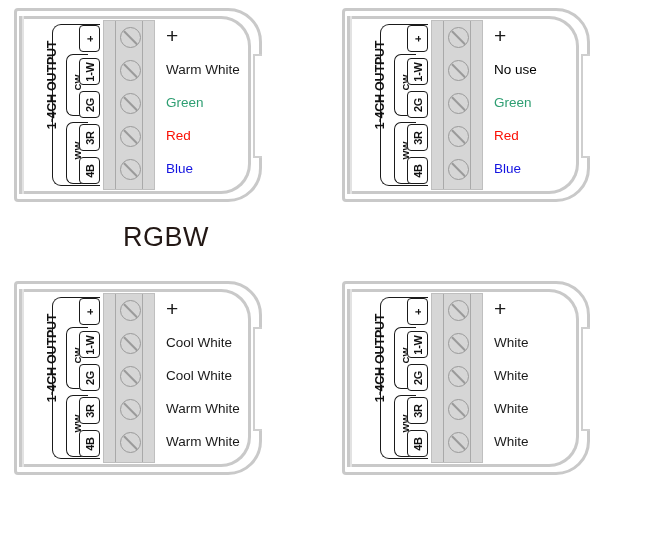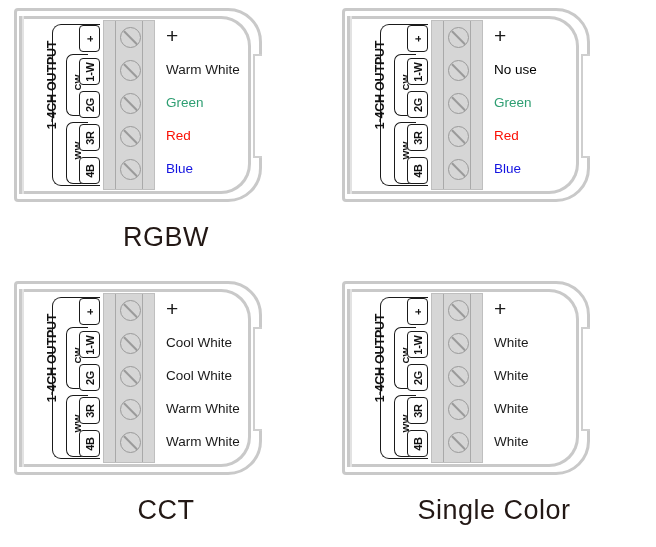--- a/index.html
+++ b/index.html
@@ -404,21 +404,20 @@
           <div class="screw s4"></div>
         </div>
         <div class="labels">
           <div class="chan-label l0" style="color: rgb(26, 26, 26);">+</div>
           <div class="chan-label l1" style="color: rgb(26, 26, 26);">Cool White</div>
           <div class="chan-label l2" style="color: rgb(26, 26, 26);">Cool White</div>
           <div class="chan-label l3" style="color: rgb(26, 26, 26);">Warm White</div>
           <div class="chan-label l4" style="color: rgb(26, 26, 26);">Warm White</div>
         </div>
       </div>
-      <div class="caption">CCT</div>
     </div>
     <div class="panel">
       <div class="device">
         <div class="case-outer"></div>
         <div class="case-inner"></div>
         <div class="case-left-bar"></div>
         <div class="case-tab"></div>
         <div class="silk">
           <div class="silk-bracket-main"></div>
           <div class="silk-main-label">1-4CH OUTPUT</div>
@@ -454,15 +453,14 @@
           <div class="screw s4"></div>
         </div>
         <div class="labels">
           <div class="chan-label l0" style="color: rgb(26, 26, 26);">+</div>
           <div class="chan-label l1" style="color: rgb(26, 26, 26);">White</div>
           <div class="chan-label l2" style="color: rgb(26, 26, 26);">White</div>
           <div class="chan-label l3" style="color: rgb(26, 26, 26);">White</div>
           <div class="chan-label l4" style="color: rgb(26, 26, 26);">White</div>
         </div>
       </div>
-      <div class="caption">Single Color</div>
     </div>
   </div>
 
 </body></html>

